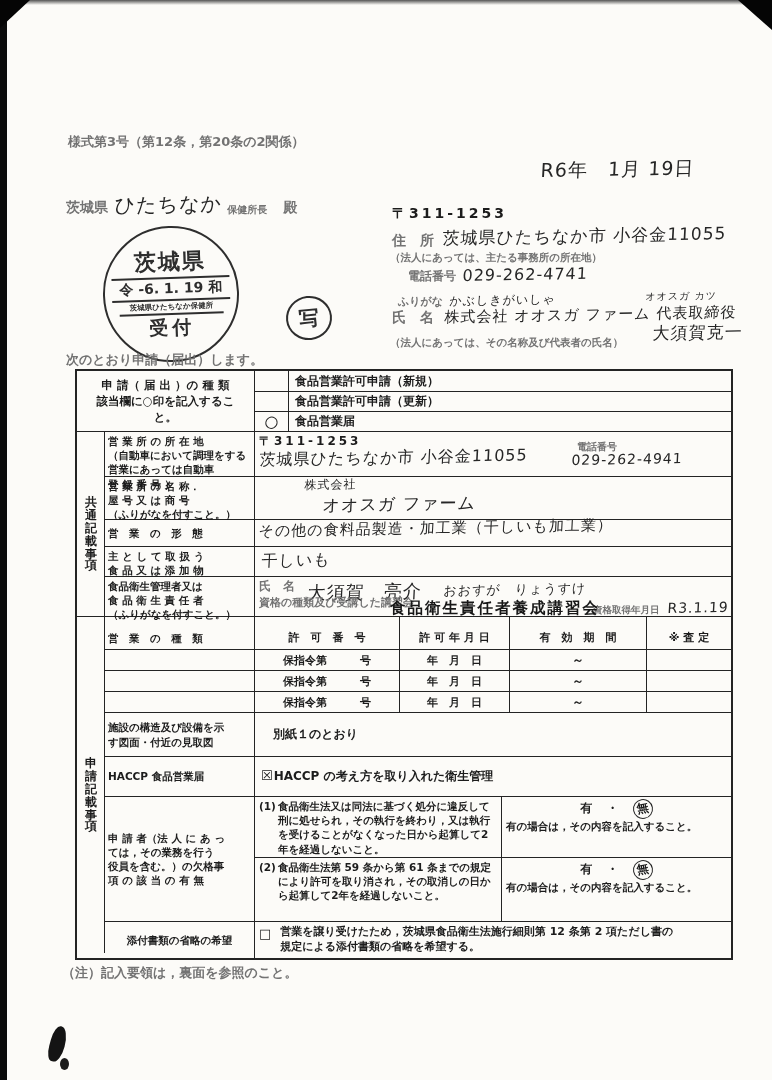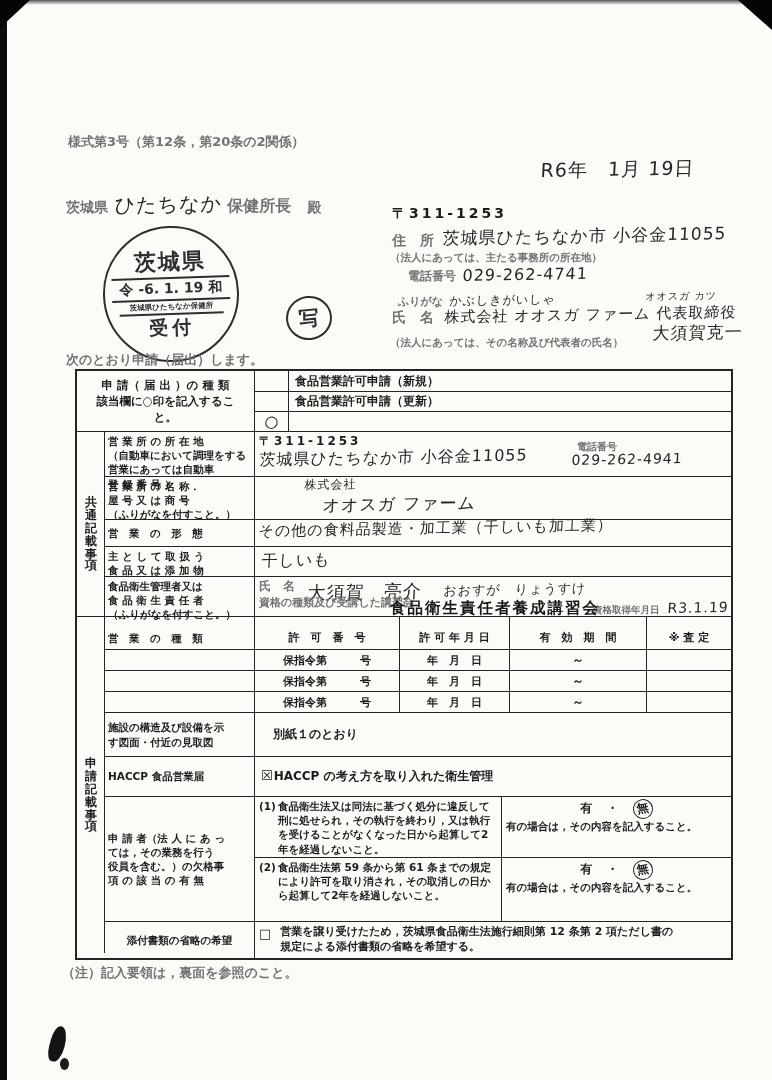--- a/index.html
+++ b/index.html
@@ -60,21 +60,21 @@
   <div class="p corner-tr"></div>
   <div class="p blob-bl"></div>
   <div class="p blob-bl2"></div>
 
   <div class="p printed b" style="left:68px;top:133px;font-size:13px;">様式第3号（第12条，第20条の2関係）</div>
   <div class="p hw" style="left:540px;top:158px;font-size:19px;">R6年　1月 19日</div>
 
   <div class="p" style="left:66px;top:190px;display:flex;align-items:flex-end;gap:6px;">
     <span class="printed b" style="font-size:14px;">茨城県</span>
     <span class="hw" style="font-size:20px;position:relative;top:2px;">ひたちなか</span>
-    <span class="printed b" style="font-size:16px;">保健所長</span>
+    <span class="printed b" style="font-size:10px;">保健所長</span>
     <span class="printed b" style="font-size:14px;margin-left:10px;">殿</span>
   </div>
 
   <div class="p stamp">
     <div class="s1">茨城県</div>
     <div class="s2">令 -6. 1. 19 和</div>
     <div class="s3">茨城県ひたちなか保健所</div>
     <div class="s4">受付</div>
   </div>
   <div class="p copymark">写</div>
@@ -130,20 +130,21 @@
         <div style="display:flex;height:20px;border-top:1.5px solid #242424;box-sizing:border-box;">
           <div class="cell optmark">
               <span class="hw" style="font-size:14px;"></span>
             </div>
           <div class="opttxt">食品営業許可申請（更新）</div>
         </div>
         <div style="display:flex;height:20px;border-top:1.5px solid #242424;box-sizing:border-box;">
           <div class="cell optmark">
               <span class="hw" style="font-size:16px;">○</span>
             </div>
+          <div class="opttxt">食品営業届</div>
         </div>
       </div>
     </div>
 
     <div class="row indent" style="height:45px;">
       <div class="cell lblcell">営 業 所 の 所 在 地
 （自動車において調理をする営業にあっては自動車
 登 録 番 号 ）</div>
       <div class="cell last" style="flex:1;position:relative;">
         <span class="outl" style="position:absolute;left:4px;top:1px;font-size:12px;">〒311-1253</span>

